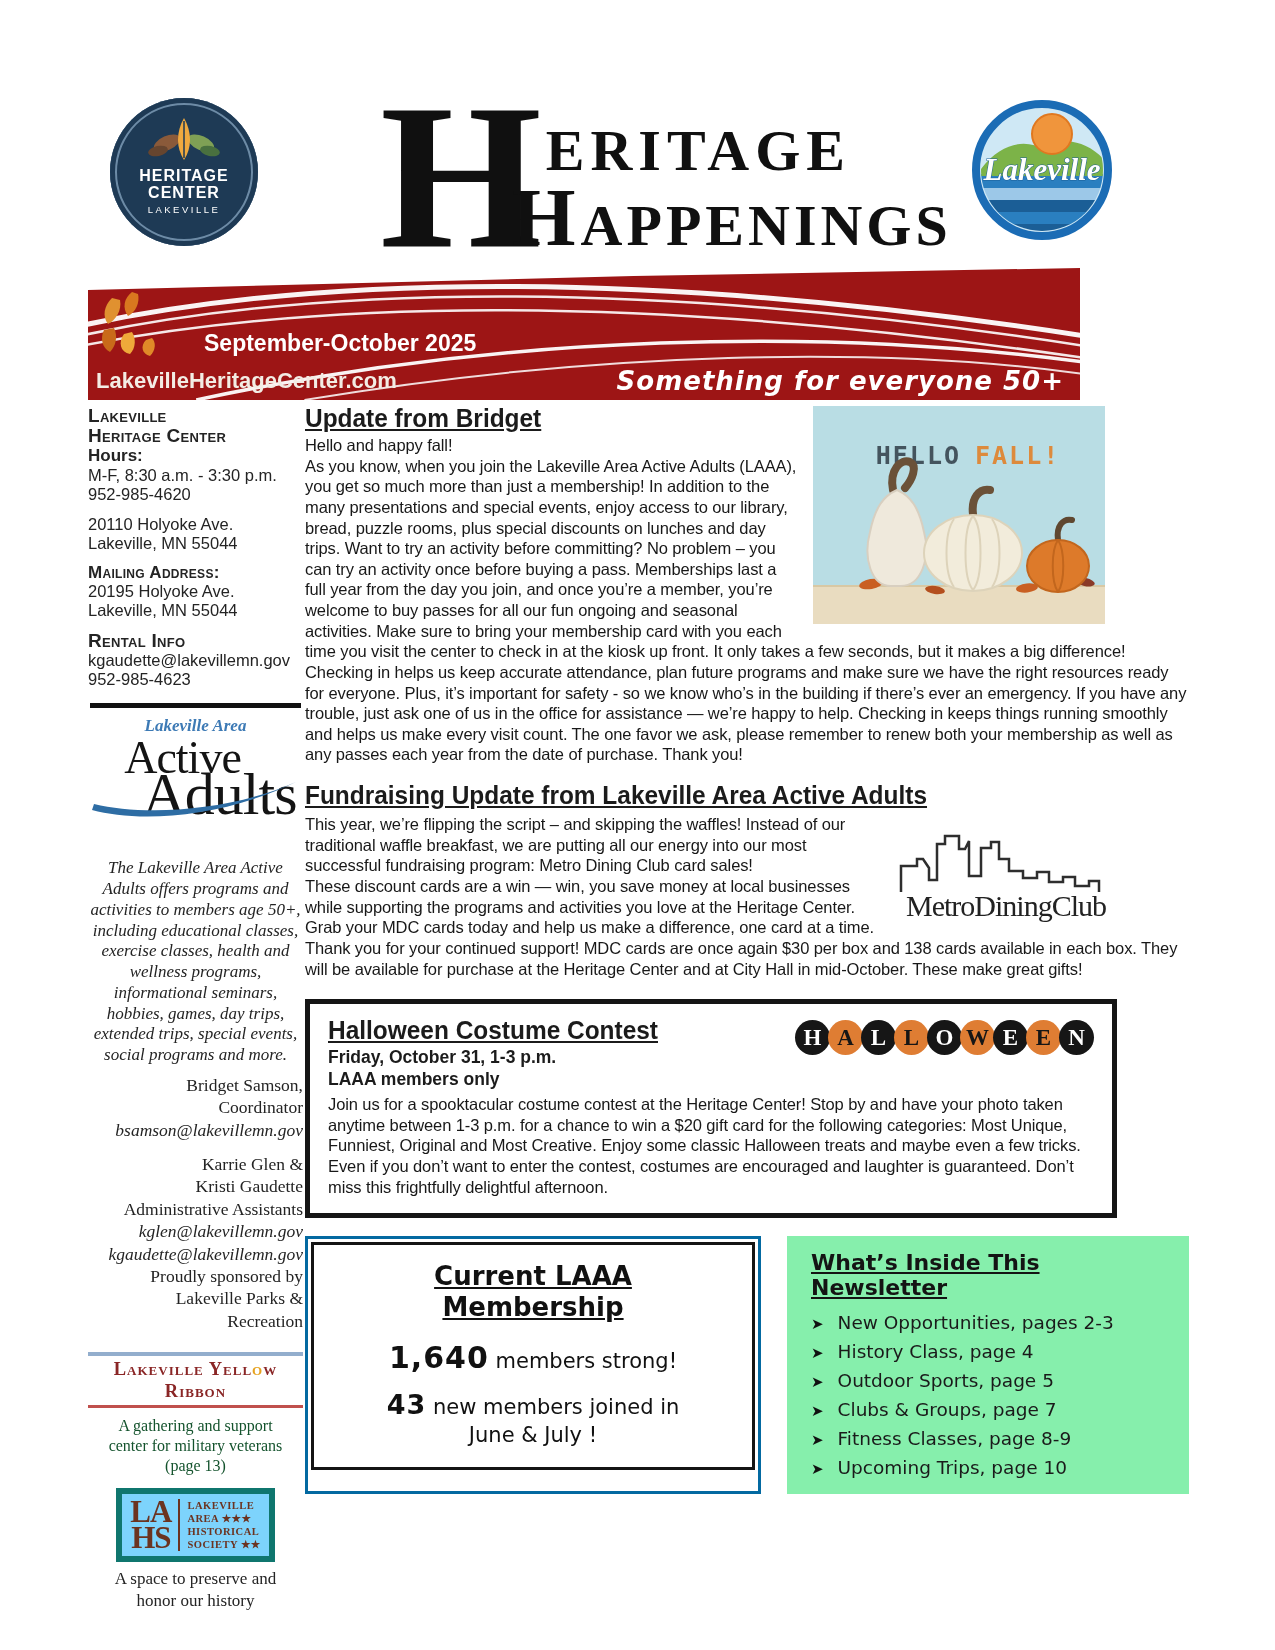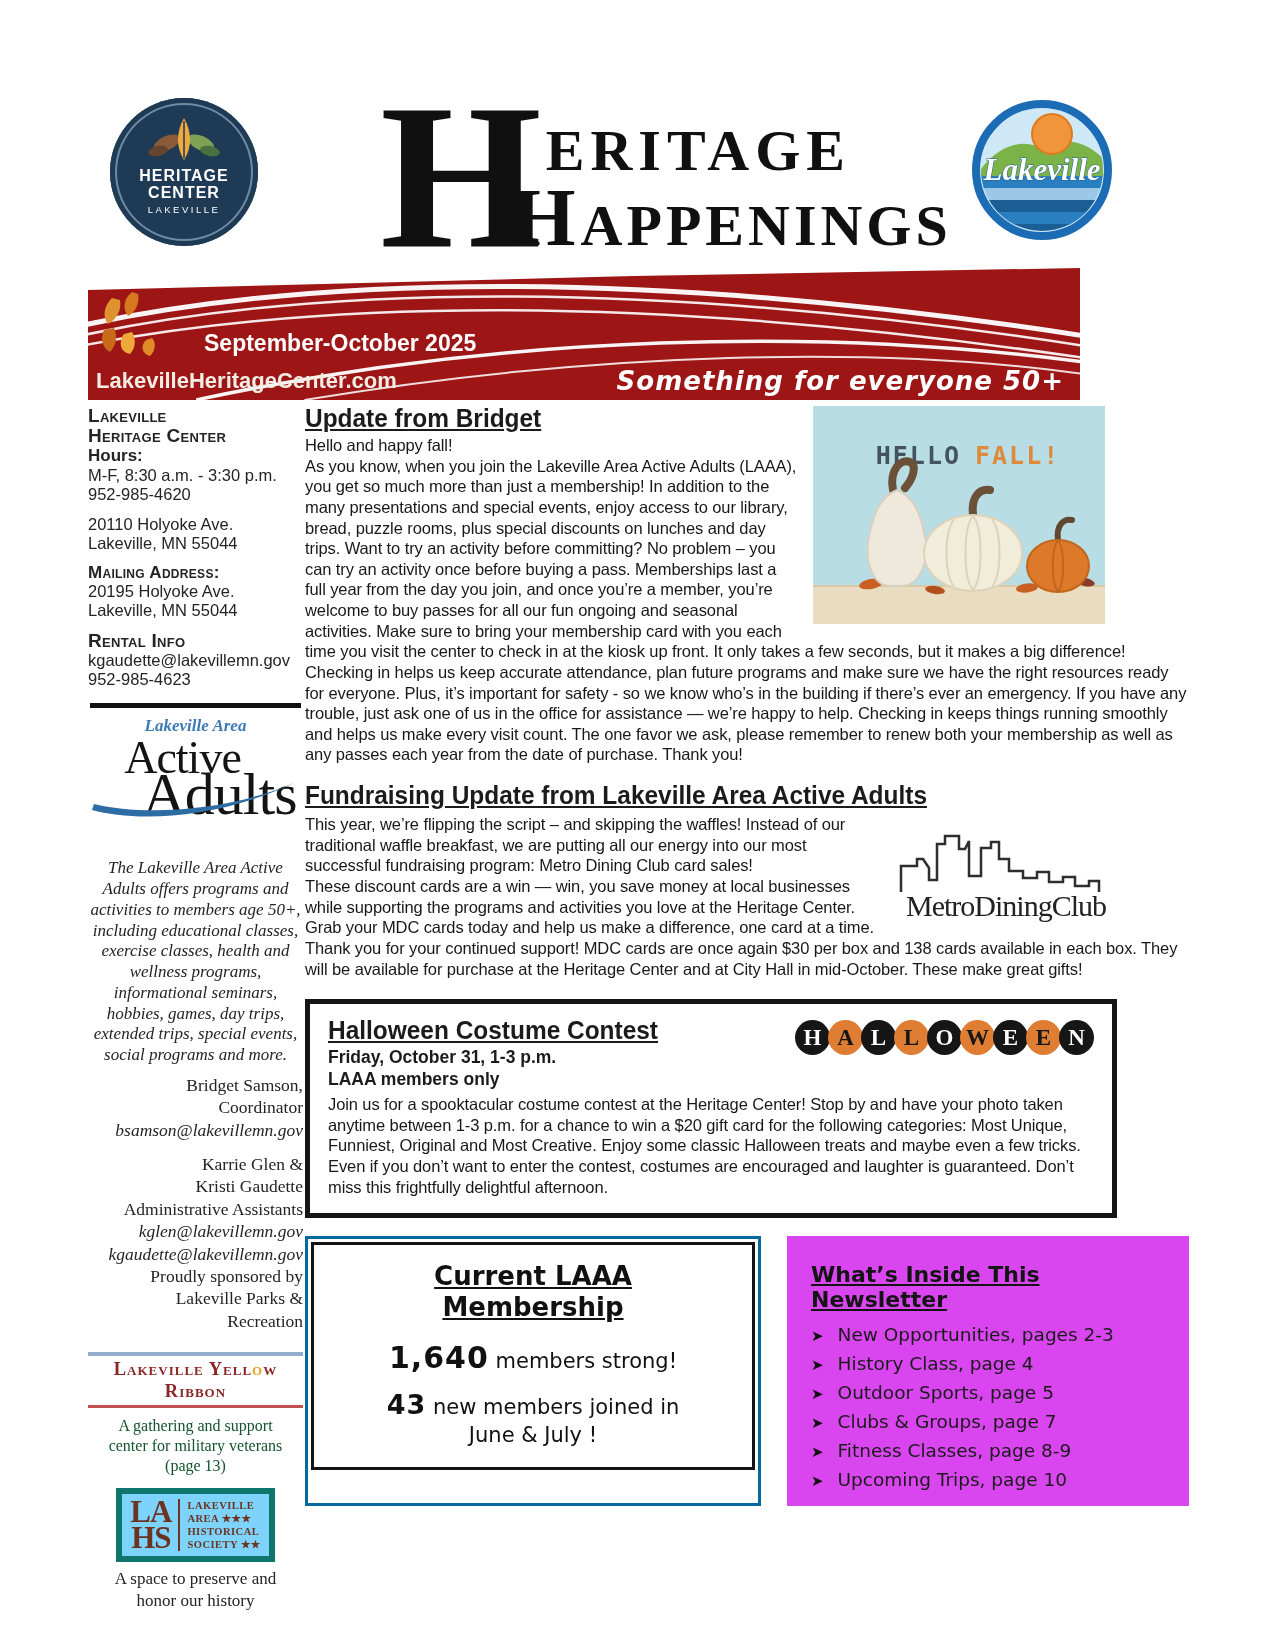--- a/index.html
+++ b/index.html
@@ -91,21 +91,21 @@
 
   .bottom-row{display:flex;margin-top:18px;gap:26px;}
   .membership{width:444px;border:3px solid #0369a1;padding:3px;background:#fff;}
   .membership-inner{border:3px solid #141414;padding:16px 8px 18px;text-align:center;
                     font-family:"DejaVu Sans",sans-serif;color:#111;}
   .mem-heading{font-size:26px;font-weight:bold;text-decoration:underline;line-height:1.2;}
   .mem-line{font-size:21px;margin-top:16px;}
   .mem-line2{font-size:21px;margin-top:12px;line-height:1.3;}
   .mem-num{font-size:30px;font-weight:bold;letter-spacing:1px;}
 
-  .whats{flex:1;background:#d946ef;padding:26px 10px 16px 24px;}
+  .whats{flex:1;background:#86efac;padding:14px 10px 16px 24px;}
   .whats-heading{font-family:"DejaVu Sans",sans-serif;font-size:22px;font-weight:bold;
                  text-decoration:underline;margin-bottom:12px;color:#141414;}
   .whats-item{display:flex;align-items:baseline;gap:14px;font-family:"DejaVu Sans",sans-serif;
               font-size:18.5px;margin-top:8px;color:#1a1a1a;}
   .whats-bullet{font-size:15px;color:#111;font-family:"DejaVu Sans",sans-serif;}
 </style>
 </head>
 <body>
 
 <div class="page">

